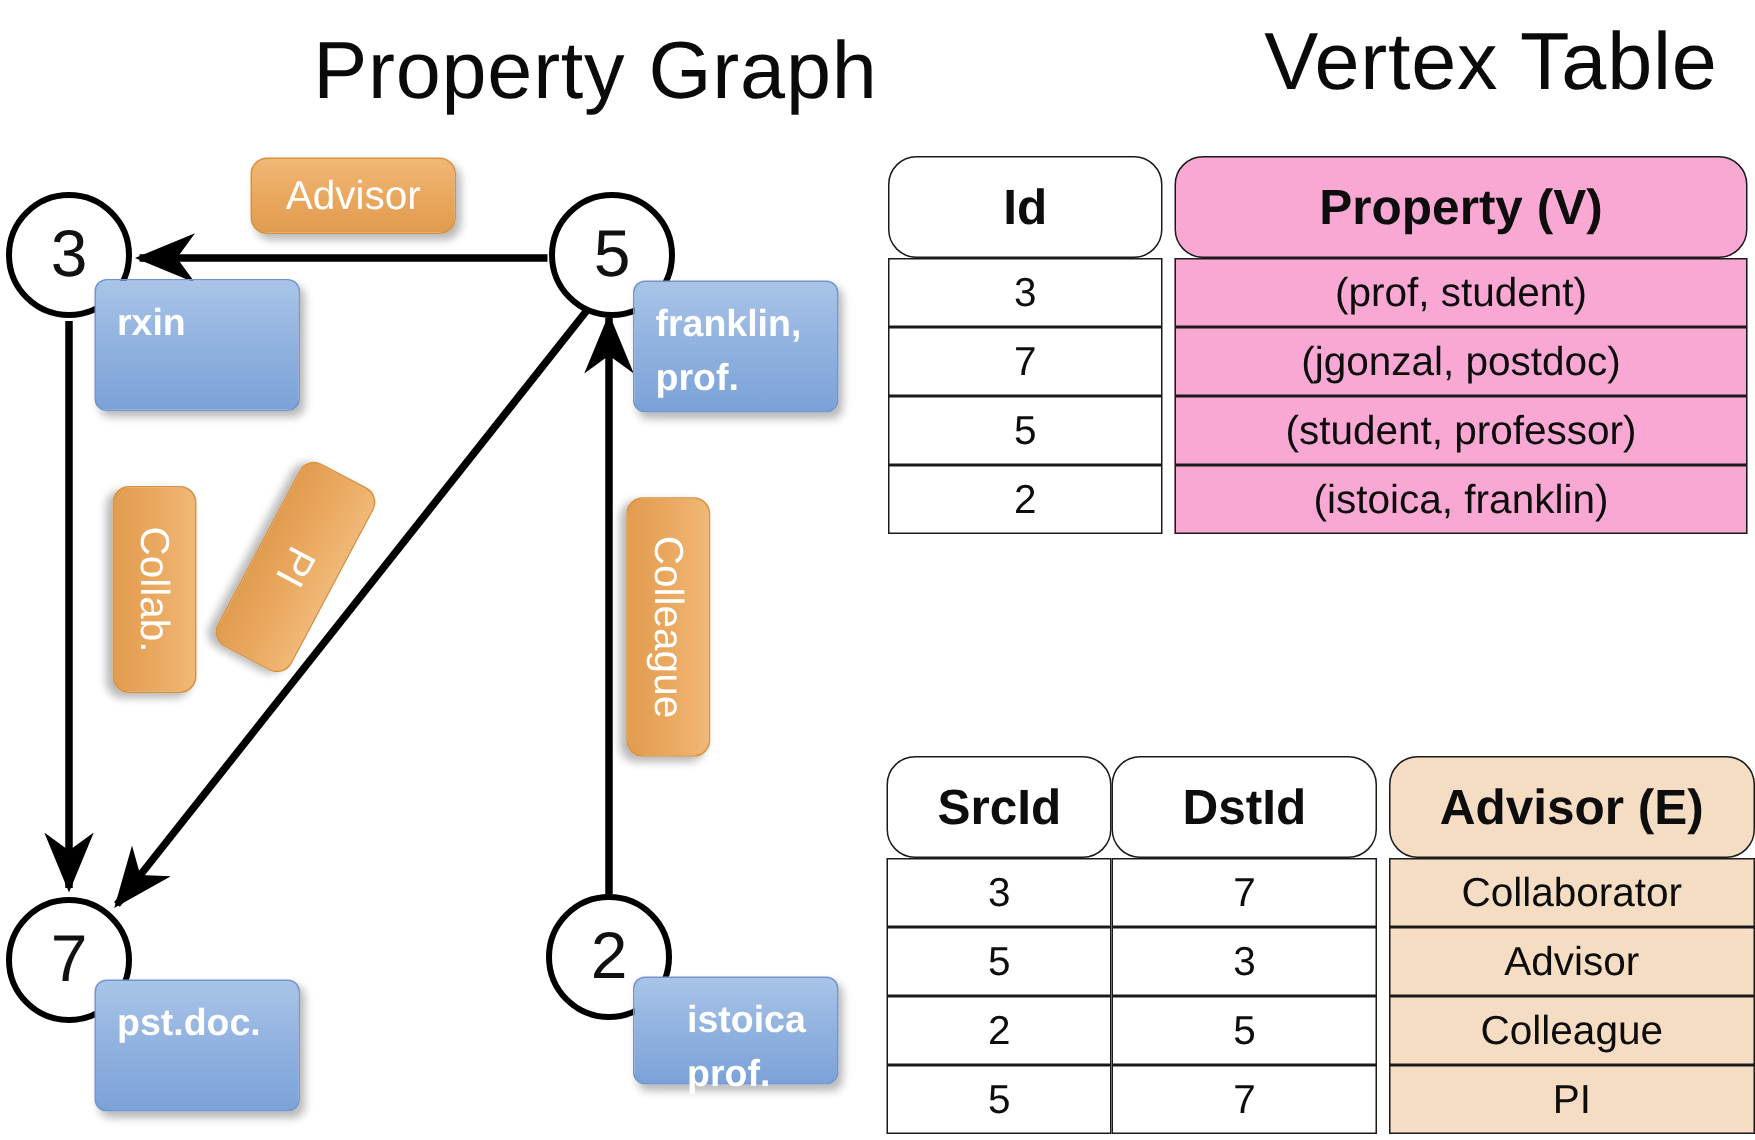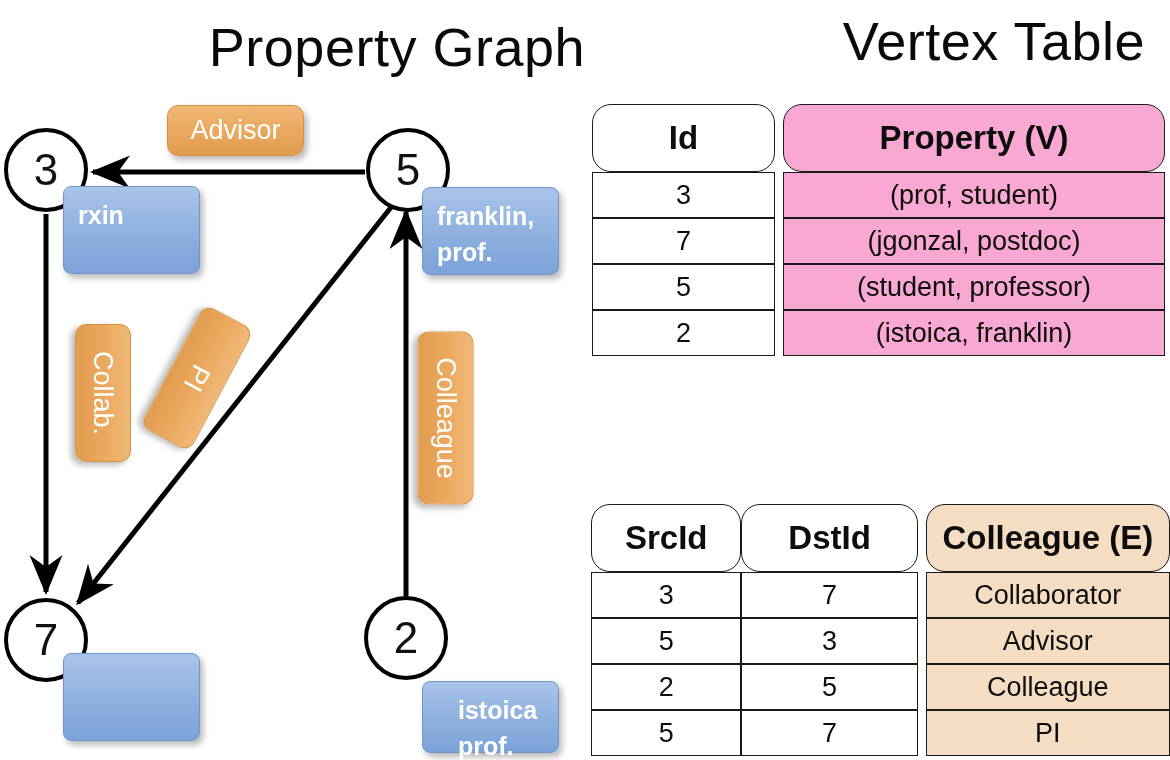--- a/index.html
+++ b/index.html
@@ -81,21 +81,21 @@
     font-weight: 700;
     font-size: 25px;
     line-height: 1.45;
     padding: 10px 0 0 14px;
     box-sizing: border-box;
     z-index: 5;
   }
   #prop-rxin     { left: 63px;  top: 186px; width: 137px; height: 88px; }
   #prop-franklin { left: 422px; top: 187px; width: 137px; height: 88px; }
   #prop-jgonzal  { left: 63px;  top: 653px; width: 137px; height: 88px; }
-  #prop-istoica  { left: 422px; top: 681px; width: 137px; height: 72px; padding-left: 35px; }
+  #prop-istoica  { left: 422px; top: 651px; width: 137px; height: 72px; padding-left: 35px; }
   .prop-box span { display: block; }
 
   
   .edge-label {
     position: absolute;
     border-radius: 11px;
     background: linear-gradient(180deg, #f0b877 0%, #eaa85f 50%, #e09c4f 100%);
     border: 1px solid #d89141;
     box-shadow: 3px 4px 6px rgba(0,0,0,0.28);
     color: #ffffff;
@@ -201,20 +201,21 @@
     <div class="prop-box" id="prop-rxin">
       <span>rxin</span>
     </div>
 
     <div class="prop-box" id="prop-franklin">
       <span>franklin,</span>
       <span>prof.</span>
     </div>
 
     <div class="prop-box" id="prop-jgonzal">
+      <span>pst.doc.</span>
     </div>
 
     <div class="prop-box" id="prop-istoica">
       <span>istoica</span>
       <span>prof.</span>
     </div>
 
     <div class="edge-label" id="edge-label-advisor">
       <span>Advisor</span>
     </div>
@@ -274,21 +275,21 @@
       <col style="width:151px">
       <col style="width:177px">
       <col class="gap-col" style="width:6px">
       <col style="width:245px">
     </colgroup>
     <thead>
       <tr>
         <th class="cell-plain">SrcId</th>
         <th class="cell-plain">DstId</th>
         <td class="gap-col"></td>
-        <th class="cell-edge">Colleague (E)</th>
+        <th class="cell-edge">Advisor (E)</th>
       </tr>
     </thead>
     <tbody>
       <tr>
         <td class="cell-plain">3</td>
         <td class="cell-plain">7</td>
         <td class="gap-col"></td>
         <td class="cell-edge">Collaborator</td>
       </tr>
       <tr>

